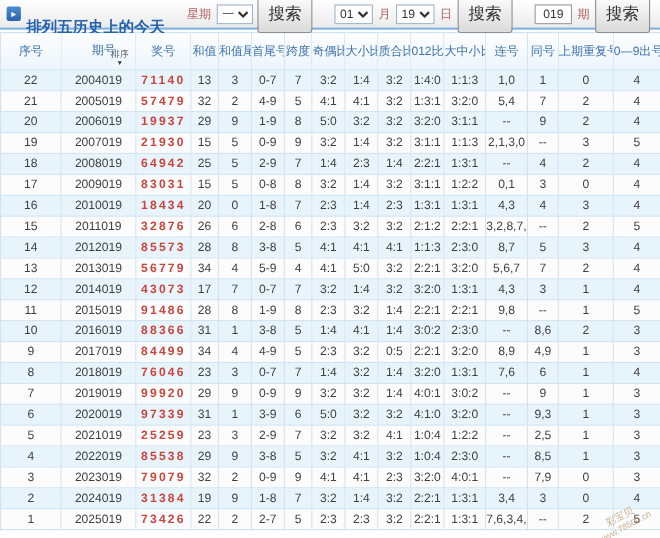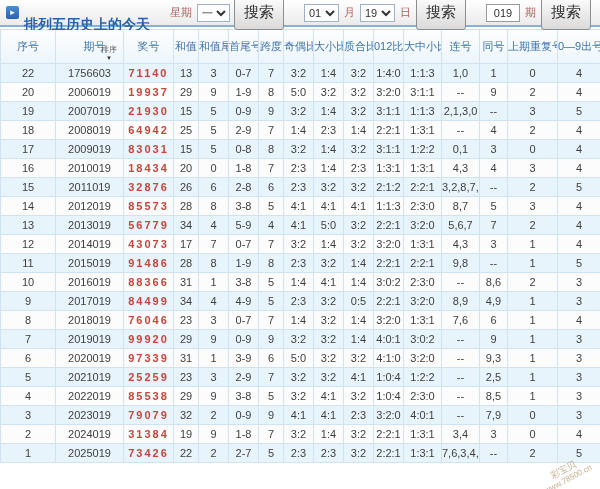--- a/index.html
+++ b/index.html
@@ -127,34 +127,52 @@
         <th>大中小比</th>
         <th>连号</th>
         <th>同号</th>
         <th>上期重复号个数</th>
         <th>0—9出号个数</th>
       </tr>
   </thead>
   <tbody>
       <tr>
         <td>22</td>
-        <td>1756603</td>
+        <td>2004019</td>
         <td class="prize">71140</td>
         <td>13</td>
         <td>3</td>
         <td>0-7</td>
         <td>7</td>
         <td>3:2</td>
         <td>1:4</td>
         <td>3:2</td>
         <td>1:4:0</td>
         <td>1:1:3</td>
         <td>1,0</td>
         <td>1</td>
         <td>0</td>
+        <td>4</td>
+      </tr>
+      <tr>
+        <td>21</td>
+        <td>2005019</td>
+        <td class="prize">57479</td>
+        <td>32</td>
+        <td>2</td>
+        <td>4-9</td>
+        <td>5</td>
+        <td>4:1</td>
+        <td>4:1</td>
+        <td>3:2</td>
+        <td>1:3:1</td>
+        <td>3:2:0</td>
+        <td>5,4</td>
+        <td>7</td>
+        <td>2</td>
         <td>4</td>
       </tr>
       <tr>
         <td>20</td>
         <td>2006019</td>
         <td class="prize">19937</td>
         <td>29</td>
         <td>9</td>
         <td>1-9</td>
         <td>8</td>

